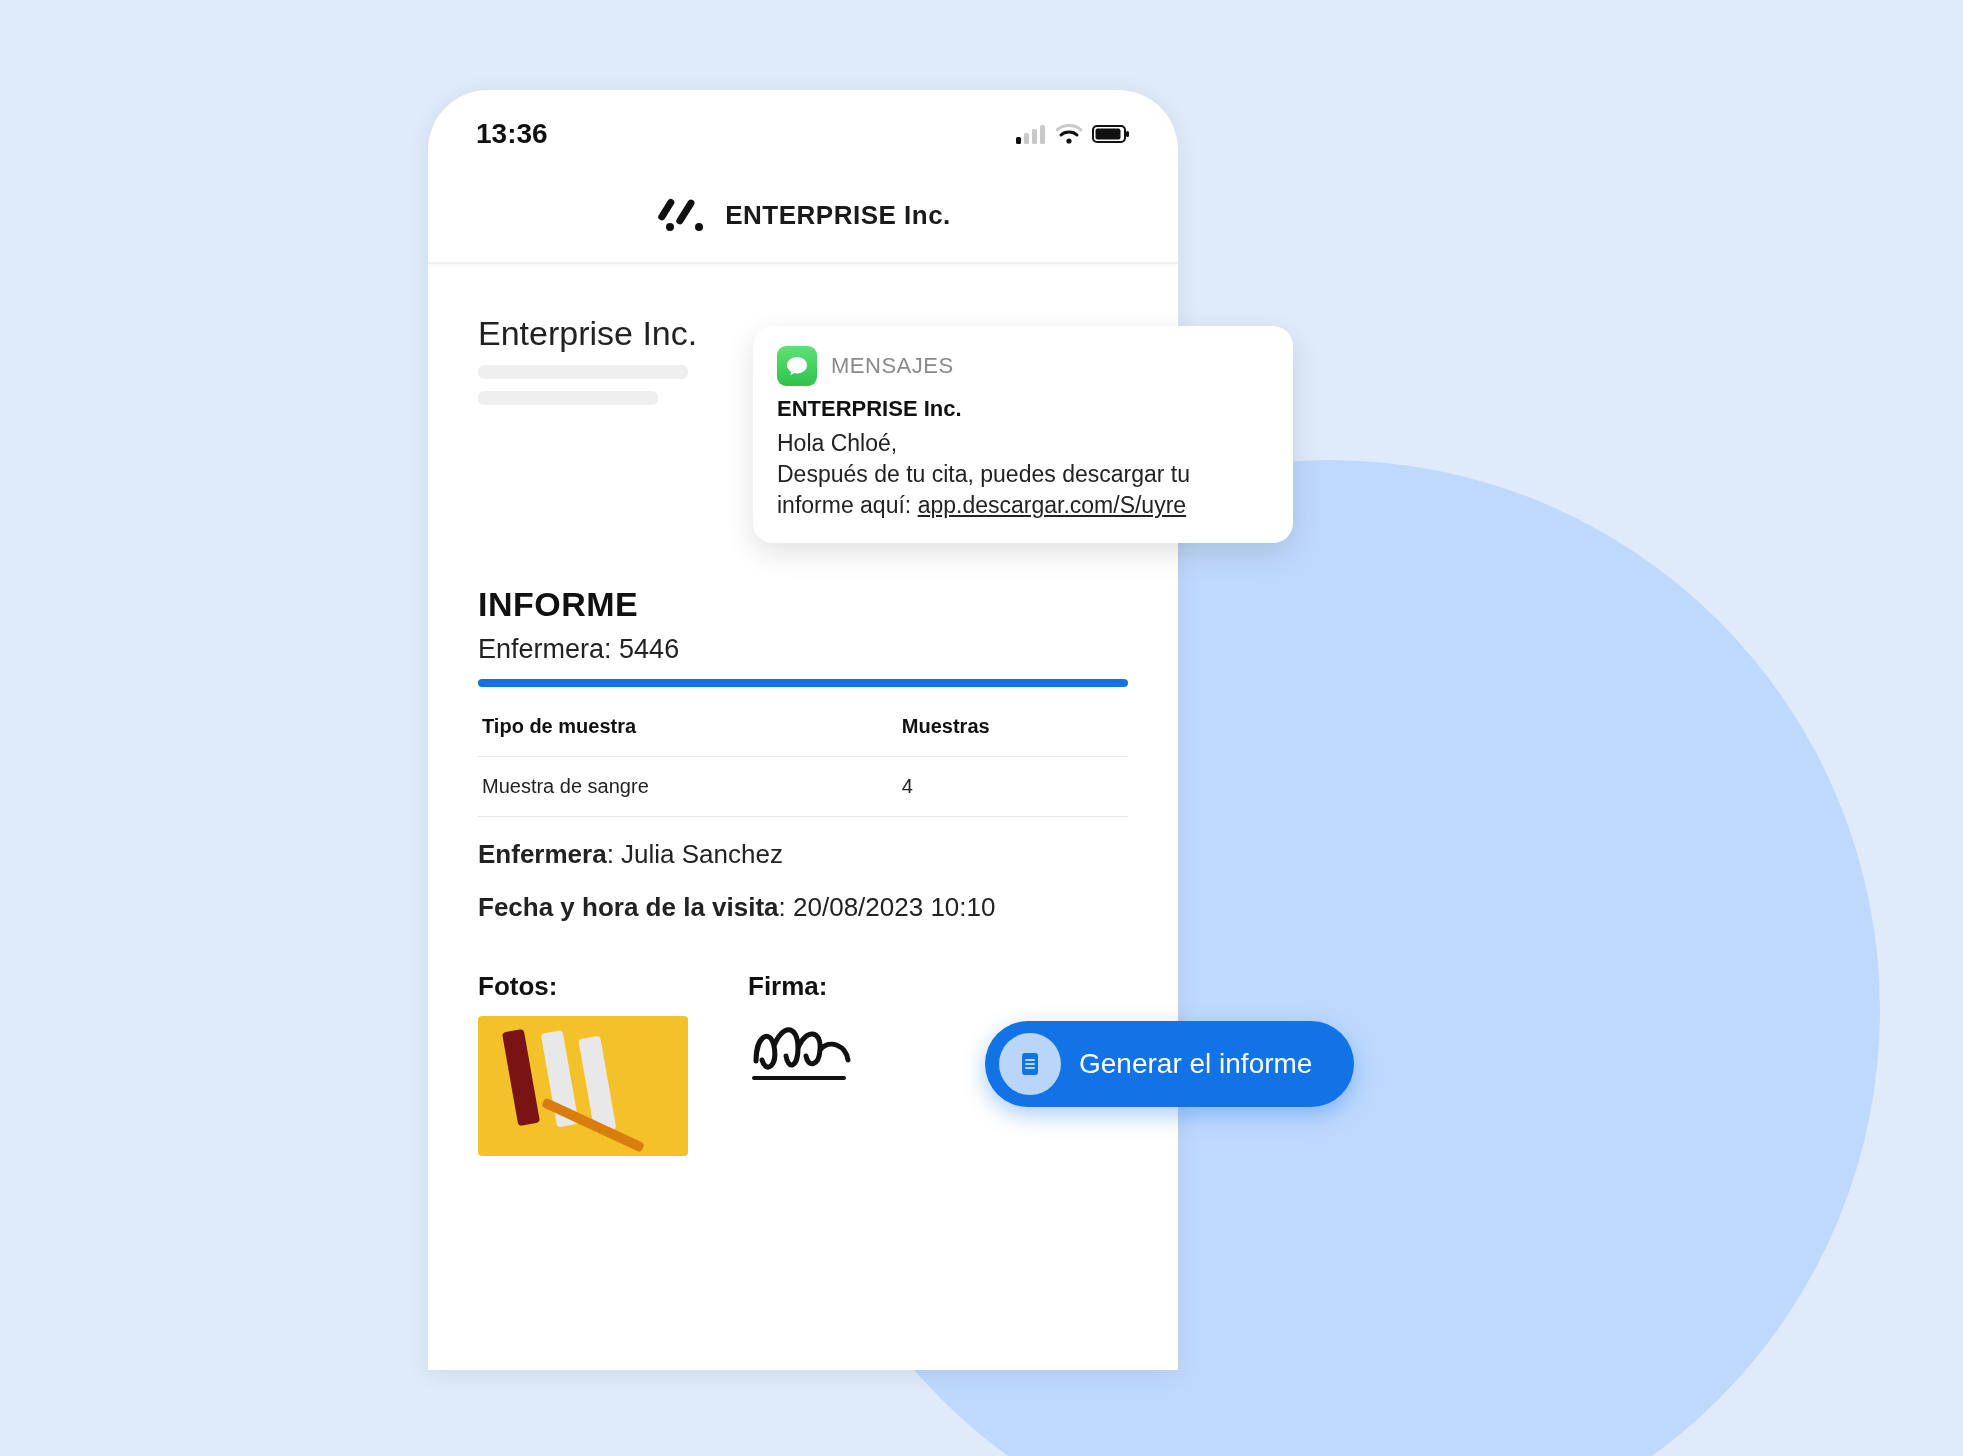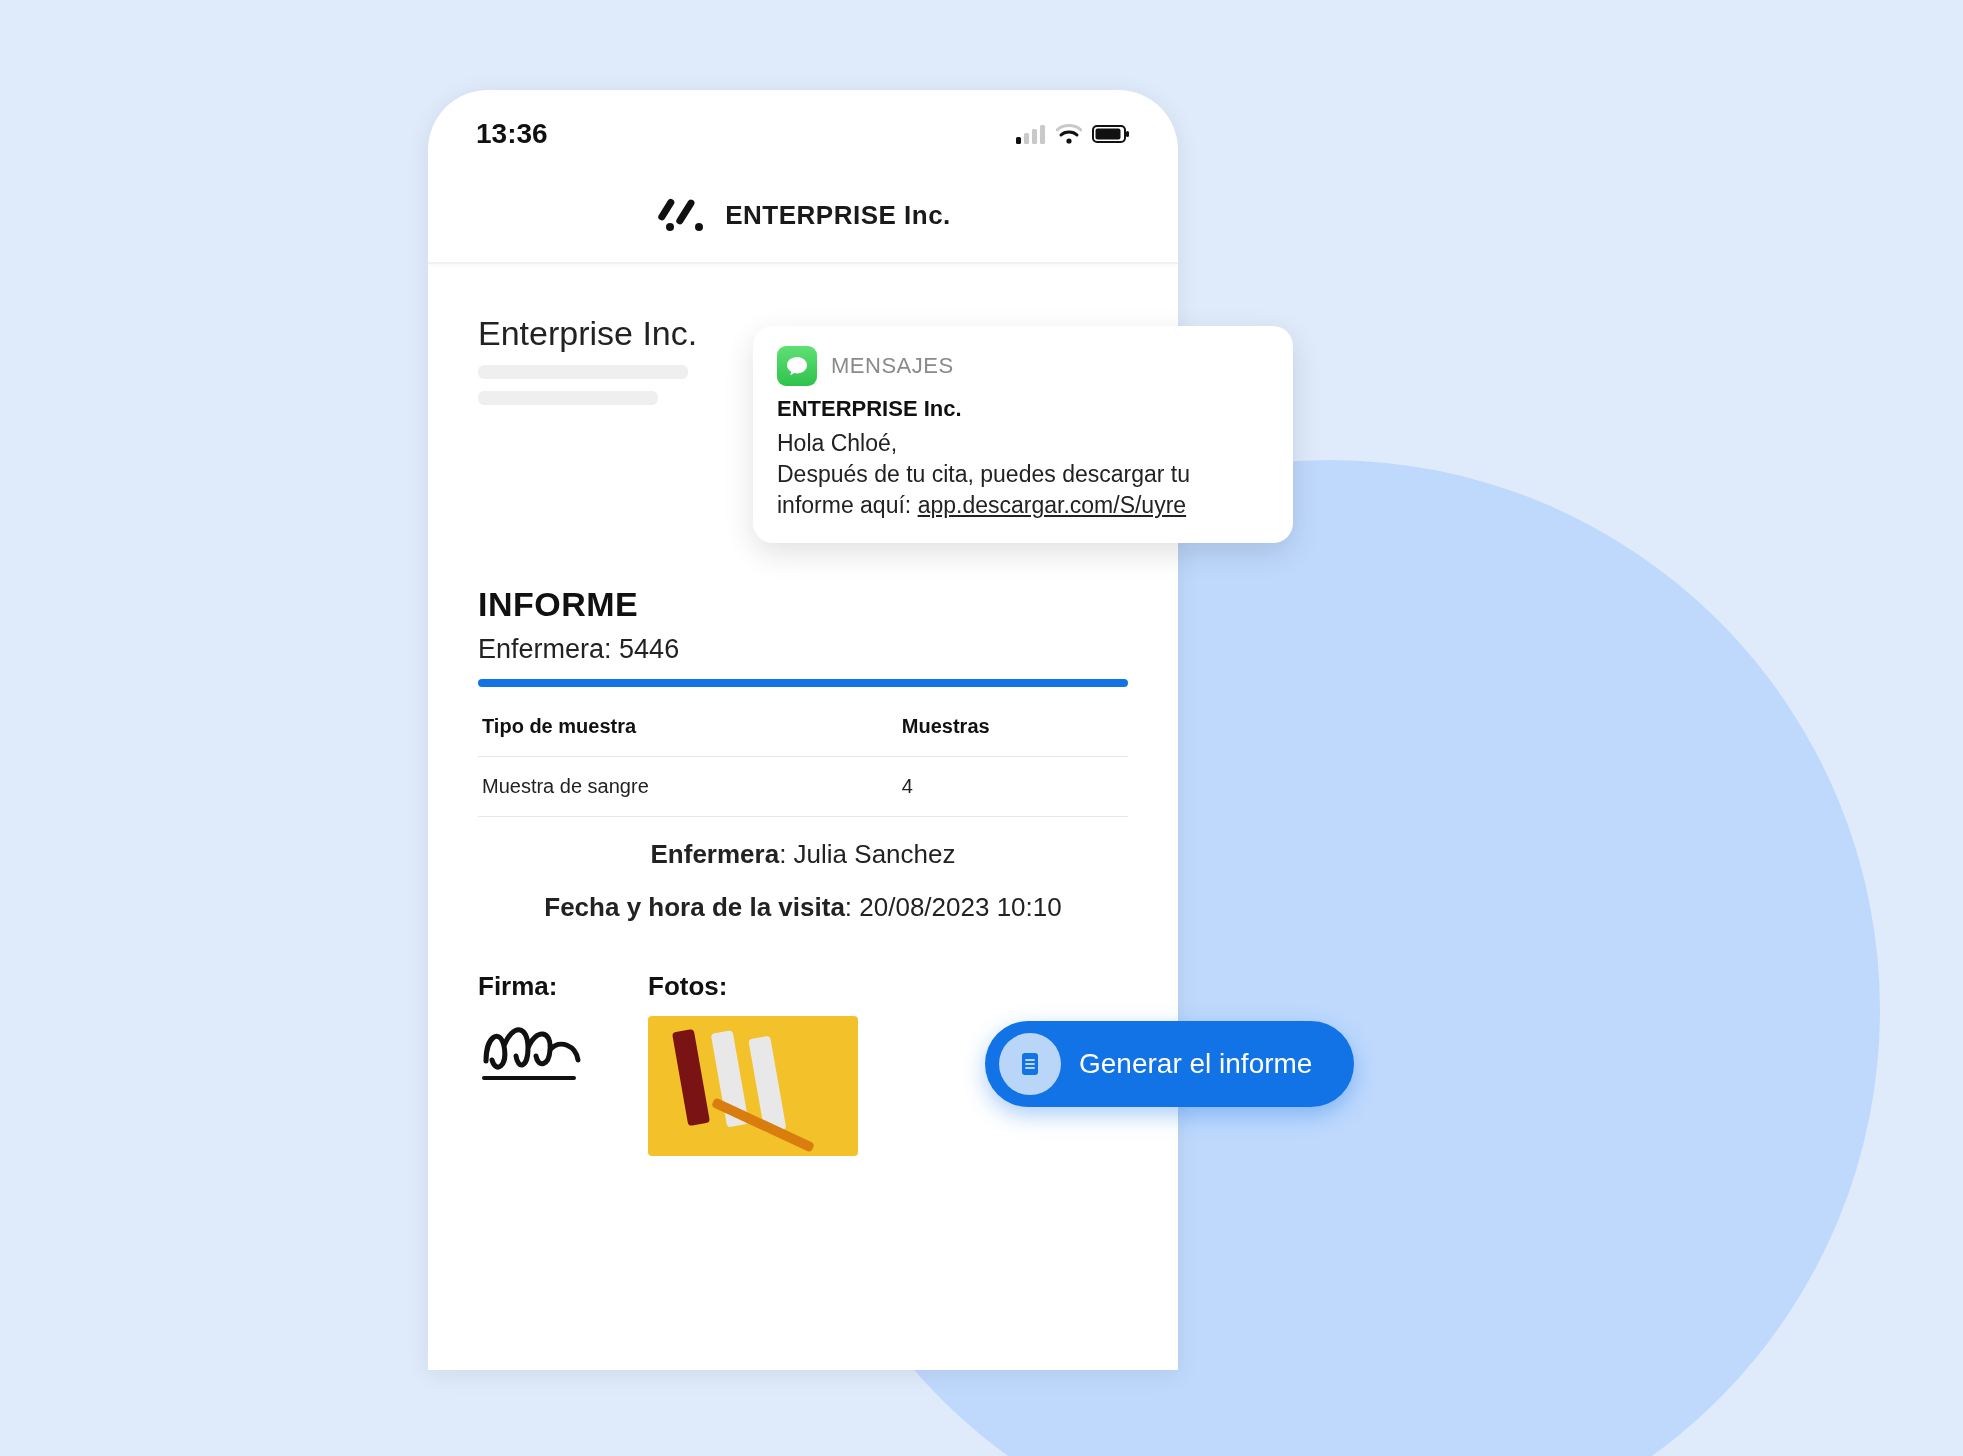--- a/index.html
+++ b/index.html
@@ -98,21 +98,21 @@
   .table { width: 100%; border-collapse: collapse; margin-top: 10px; }
   .table th, .table td {
     text-align: left;
     font-size: 20px;
     padding: 18px 4px;
     border-bottom: 1px solid #e6e6e6;
   }
   .table th { font-weight: 700; color: #111; }
   .table td { font-weight: 400; color: #222; }
 
-  .meta-line { font-size: 26px; color: #222; margin-top: 22px; text-align: center; }
+  .meta-line { font-size: 26px; color: #222; margin-top: 22px; }
   .meta-line b { font-weight: 700; }
 
   .media-row { display: flex; gap: 60px; margin-top: 48px; }
   .media-col { flex: 0 0 auto; }
   .media-label { font-size: 26px; font-weight: 700; margin-bottom: 14px; color:#111; }
 
   .photo-thumb {
     width: 210px; height: 140px;
     background: #f3c22a;
     border-radius: 4px;
@@ -257,32 +257,32 @@
         <b><span>Enfermera</span></b>:
         <span>Julia Sanchez</span>
       </div>
       <div class="meta-line">
         <b><span>Fecha y hora de la visita</span></b>:
         <span>20/08/2023 10:10</span>
       </div>
 
       <div class="media-row">
         <div class="media-col">
+          <div class="media-label">Fotos:</div>
+          <div class="photo-thumb"></div>
+        </div>
+        <div class="media-col">
           <div class="media-label">Firma:</div>
           <div class="signature">
             <svg width="110" height="70" viewBox="0 0 110 70">
               <path d="M8 45 C 8 20, 22 12, 26 30 C 30 50, 18 58, 14 44 M26 30 C 34 8, 50 8, 50 32 C 50 52, 40 54, 38 40 M50 32 C 58 12, 74 14, 72 34 C 71 50, 60 52, 58 40 M72 34 C 82 22, 98 30, 100 44" stroke="#111" stroke-width="5" fill="none" stroke-linecap="round"></path>
               <line x1="6" y1="62" x2="96" y2="62" stroke="#111" stroke-width="4" stroke-linecap="round"></line>
             </svg>
           </div>
         </div>
-        <div class="media-col">
-          <div class="media-label">Fotos:</div>
-          <div class="photo-thumb"></div>
-        </div>
       </div>
 
     </div>
   </div>
 </div>
 
 <div class="notif">
   <div class="notif-head">
     <div class="notif-appicon">
       <svg width="24" height="24" viewBox="0 0 24 24">

